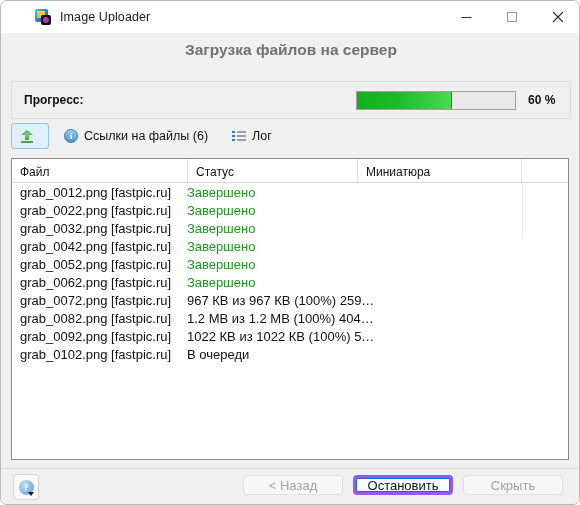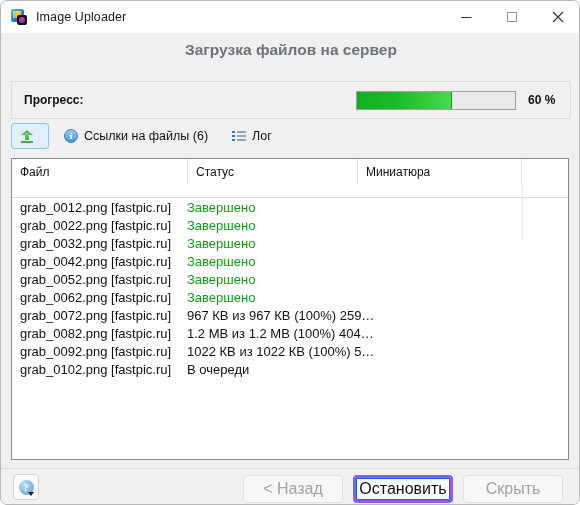--- a/index.html
+++ b/index.html
@@ -18,21 +18,21 @@
     border: 1px solid #b8b8b8;
     border-radius: 7px;
     overflow: hidden;
   }
 
   
   #titlebar {
     position: absolute; top: 0; left: 0;
     width: 580px; height: 32px;
     background: #ffffff;
-    display: flex; align-items: center;
+    display: flex; align-items: center; padding-left: 24px;
   }
   #app-icon {
     width: 16px; height: 16px;
     margin-left: 10px; margin-right: 9px;
     position: relative; flex: 0 0 auto;
   }
   #app-icon .sq-back {
     position: absolute; left: 0; top: 0;
     width: 13px; height: 13px;
     border-radius: 2px;
@@ -161,21 +161,21 @@
 
   
   #listview {
     position: absolute; left: 10px; top: 157px;
     width: 558px; height: 302px;
     background: #ffffff;
     border: 1px solid #8a8a8a;
     overflow: hidden;
   }
   #lv-head {
-    position: relative; height: 39px;
+    position: relative; height: 24px;
     background: #ffffff;
     border-bottom: 1px solid #d7d7d7;
   }
   .lv-col {
     position: absolute; top: 0; height: 25px;
     display: flex; align-items: center;
     font-size: 12px; color: #111111;
     padding-left: 8px;
     border-right: 1px solid #e2e2e2;
   }
@@ -220,24 +220,24 @@
   }
   #help-btn .qarrow {
     position: absolute; right: 4px; bottom: 3px;
     width: 0; height: 0;
     border-left: 3px solid transparent;
     border-right: 3px solid transparent;
     border-top: 4px solid #1a1a1a;
   }
   .fbtn {
     position: absolute; top: 474px;
-    height: 28px; width: 100px;
+    height: 20px; width: 100px;
     border-radius: 4px;
     display: flex; align-items: center; justify-content: center;
-    font-size: 16px;
+    font-size: 13px;
   }
   .fbtn.disabled {
     background: #f7f7f7; border: 1px solid #e0e0e0; color: #a3a3a3;
   }
   .fbtn.default {
     background: #fdfdfd; border: 3px solid #8b5cf6; color: #111111;
     box-shadow: 0 0 0 1px #0f6cbd inset;
   }
   #btn-back { left: 242px; }
   #btn-stop { left: 352px; }

